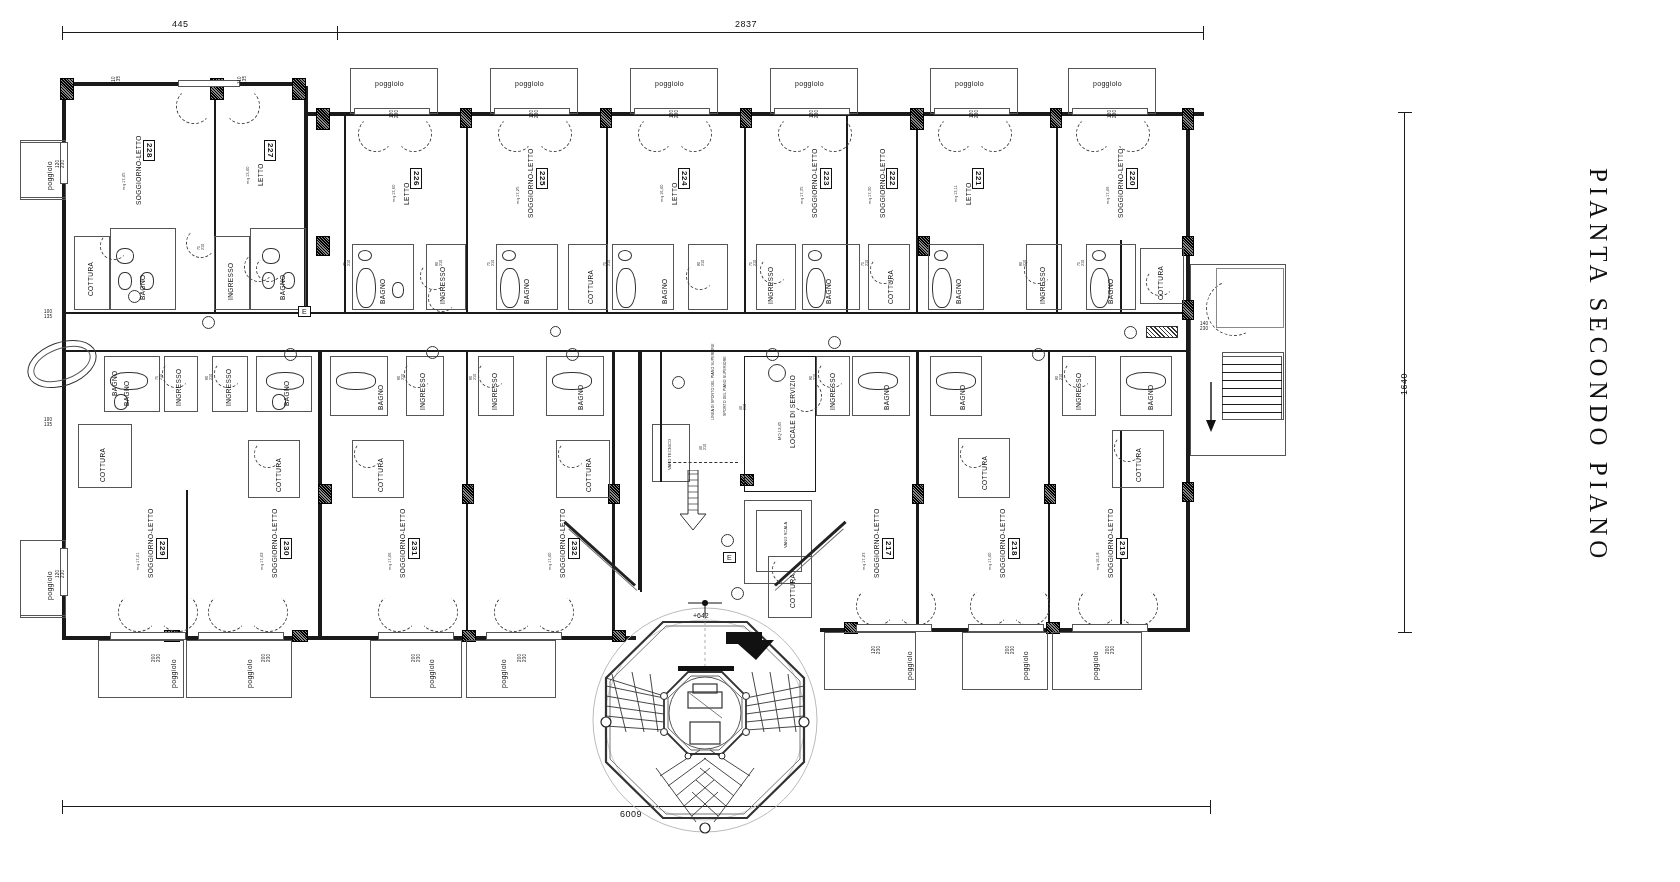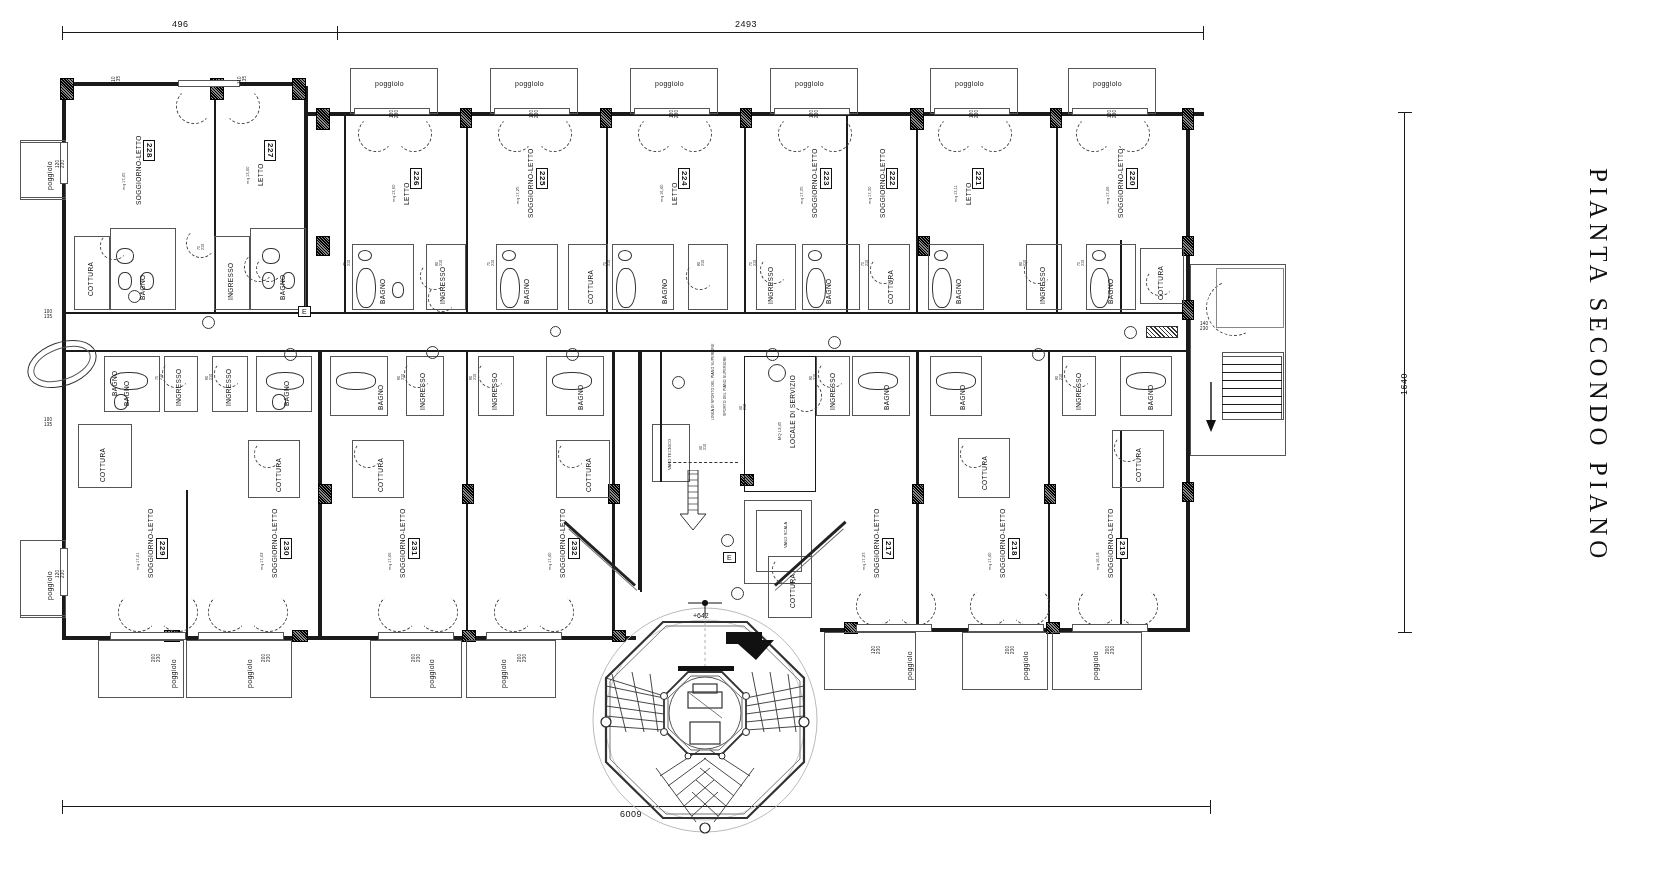--- a/index.html
+++ b/index.html
@@ -41,25 +41,25 @@
   .fix.o{border-radius:45%;}
 </style>
 </head>
 <body>
 
 <div id="stage">
 
   <div class="ln hl" style="left:62px;top:32px;width:275px;"></div>
   <div class="ln vl" style="left:62px;top:26px;height:14px;"></div>
   <div class="ln vl" style="left:337px;top:26px;height:14px;"></div>
-  <div class="t dimtxt" style="left:172px;top:20px;">496</div>
+  <div class="t dimtxt" style="left:172px;top:20px;">445</div>
 
   <div class="ln hl" style="left:337px;top:32px;width:866px;"></div>
   <div class="ln vl" style="left:1203px;top:26px;height:14px;"></div>
-  <div class="t dimtxt" style="left:735px;top:20px;">2493</div>
+  <div class="t dimtxt" style="left:735px;top:20px;">2837</div>
 
   <div class="ln hl" style="left:62px;top:806px;width:1148px;"></div>
   <div class="ln vl" style="left:62px;top:800px;height:14px;"></div>
   <div class="ln vl" style="left:1210px;top:800px;height:14px;"></div>
   <div class="t dimtxt" style="left:620px;top:810px;">6009</div>
 
   <div class="ln vl" style="left:1404px;top:112px;height:520px;"></div>
   <div class="ln hl" style="left:1398px;top:112px;width:14px;"></div>
   <div class="ln hl" style="left:1398px;top:632px;width:14px;"></div>
   <div class="t dimtxt rot90" style="left:1400px;top:395px;">1640</div>

